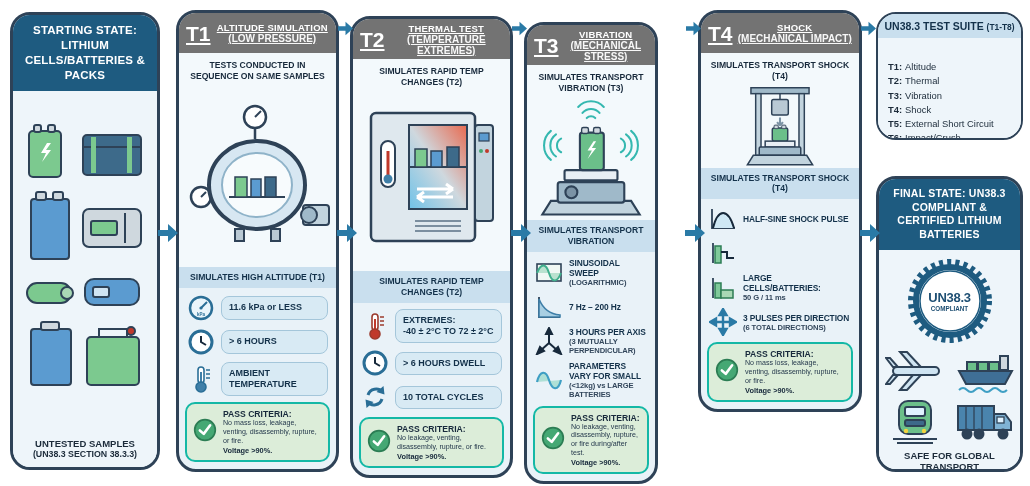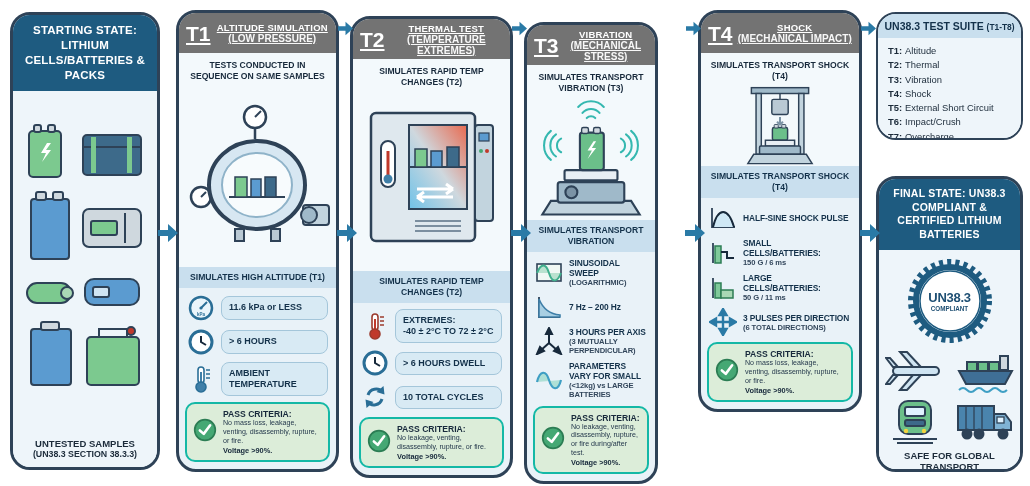--- a/index.html
+++ b/index.html
@@ -42,21 +42,21 @@
         display:flex;gap:6px;padding:5px 6px;align-items:center;}
   .pass-icon{flex:0 0 24px;}
   .pass-title{font-weight:bold;font-size:8.6px;color:#17293b;}
   .pass-text{font-size:7.1px;line-height:1.25;color:#24384c;}
   .pass-em{font-weight:bold;font-size:7.4px;color:#17293b;}
 
   
   .suite-header{background:#c9dfee;text-align:center;font-weight:bold;color:#13314a;
                 padding:6px 4px;font-size:10.5px;}
   .suite-header .suffix{font-size:8.4px;}
-  .suite-list{padding:6px 10px;background:#eef5fa;flex:1;}
+  .suite-list{padding:22px 10px;background:#eef5fa;flex:1;}
   .suite-item{font-size:9.4px;line-height:1.52;color:#1c2b3a;white-space:nowrap;}
   .suite-item b{margin-right:3px;}
 
   .badge-wrap{position:relative;width:86px;height:86px;margin:8px auto 4px;}
   .badge-wrap svg{position:absolute;inset:0;}
   .badge-text{position:absolute;inset:0;display:flex;flex-direction:column;align-items:center;
               justify-content:center;text-align:center;color:#1e4f73;}
   .badge-text .b1{font-weight:bold;font-size:13px;letter-spacing:-.3px;}
   .badge-text .b2{font-weight:bold;font-size:6.3px;}
   .transport-grid{display:grid;grid-template-columns:60px 60px;gap:4px 10px;justify-content:center;
@@ -447,24 +447,20 @@
           </div>
       </div>
       <div class="detail-row">
         <span class="detail-icon">
           <svg width="28" height="28" viewBox="0 0 28 28">
             <line x1="4" y1="4" x2="4" y2="24" stroke="#2e4257" stroke-width="1.8"></line>
             <rect x="6" y="7" width="6" height="17" fill="#7fc99a" stroke="#2c7d54" stroke-width="1.5"></rect>
             <path d="M12 13 h6 v6 h7" stroke="#17293b" stroke-width="2" fill="none"></path>
           </svg>
         </span>
-        <div class="detail-text">
-          <div class="l1">SMALL CELLS/BATTERIES:</div>
-          <div class="l2">150 G / 6 ms</div>
-        </div>
       </div>
       <div class="detail-row">
         <span class="detail-icon">
           <svg width="28" height="28" viewBox="0 0 28 28">
             <line x1="4" y1="4" x2="4" y2="24" stroke="#2e4257" stroke-width="1.8"></line>
             <rect x="6" y="9" width="6" height="15" fill="#7fc99a" stroke="#2c7d54" stroke-width="1.5"></rect>
             <rect x="12" y="16" width="12" height="8" fill="#a9d8b5" stroke="#2c7d54" stroke-width="1.5"></rect>
           </svg>
         </span>
         <div class="detail-text">

